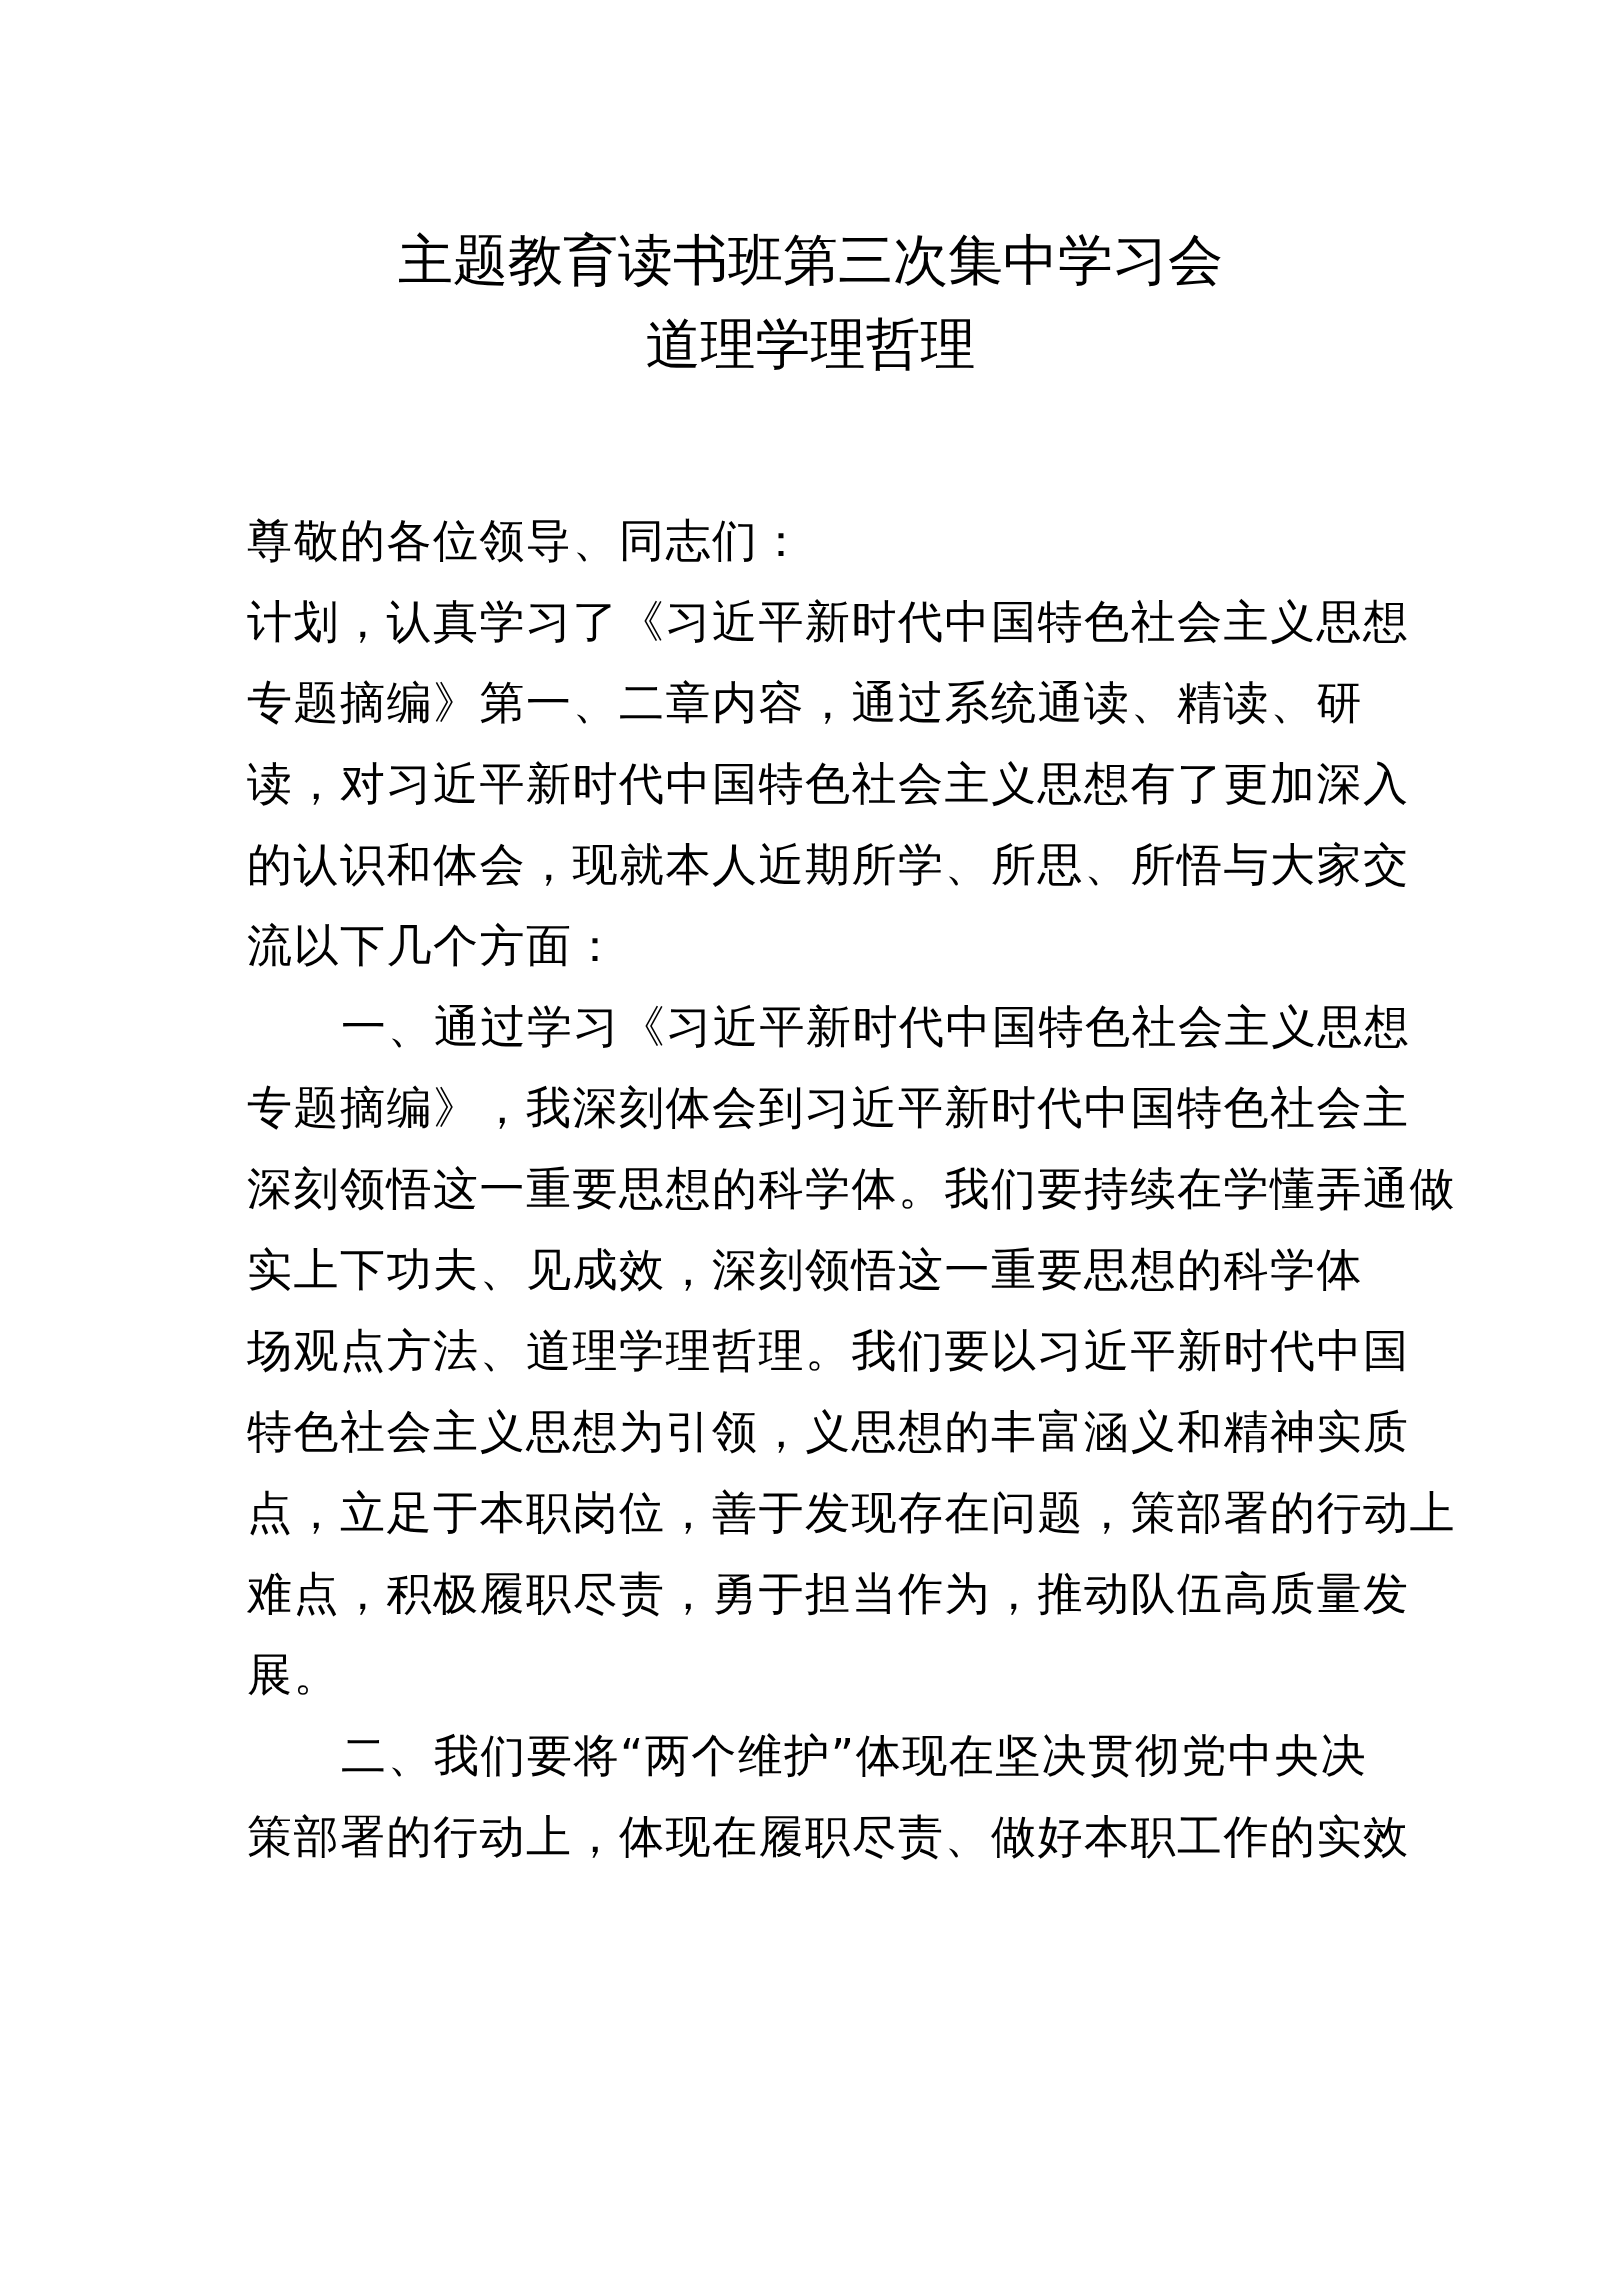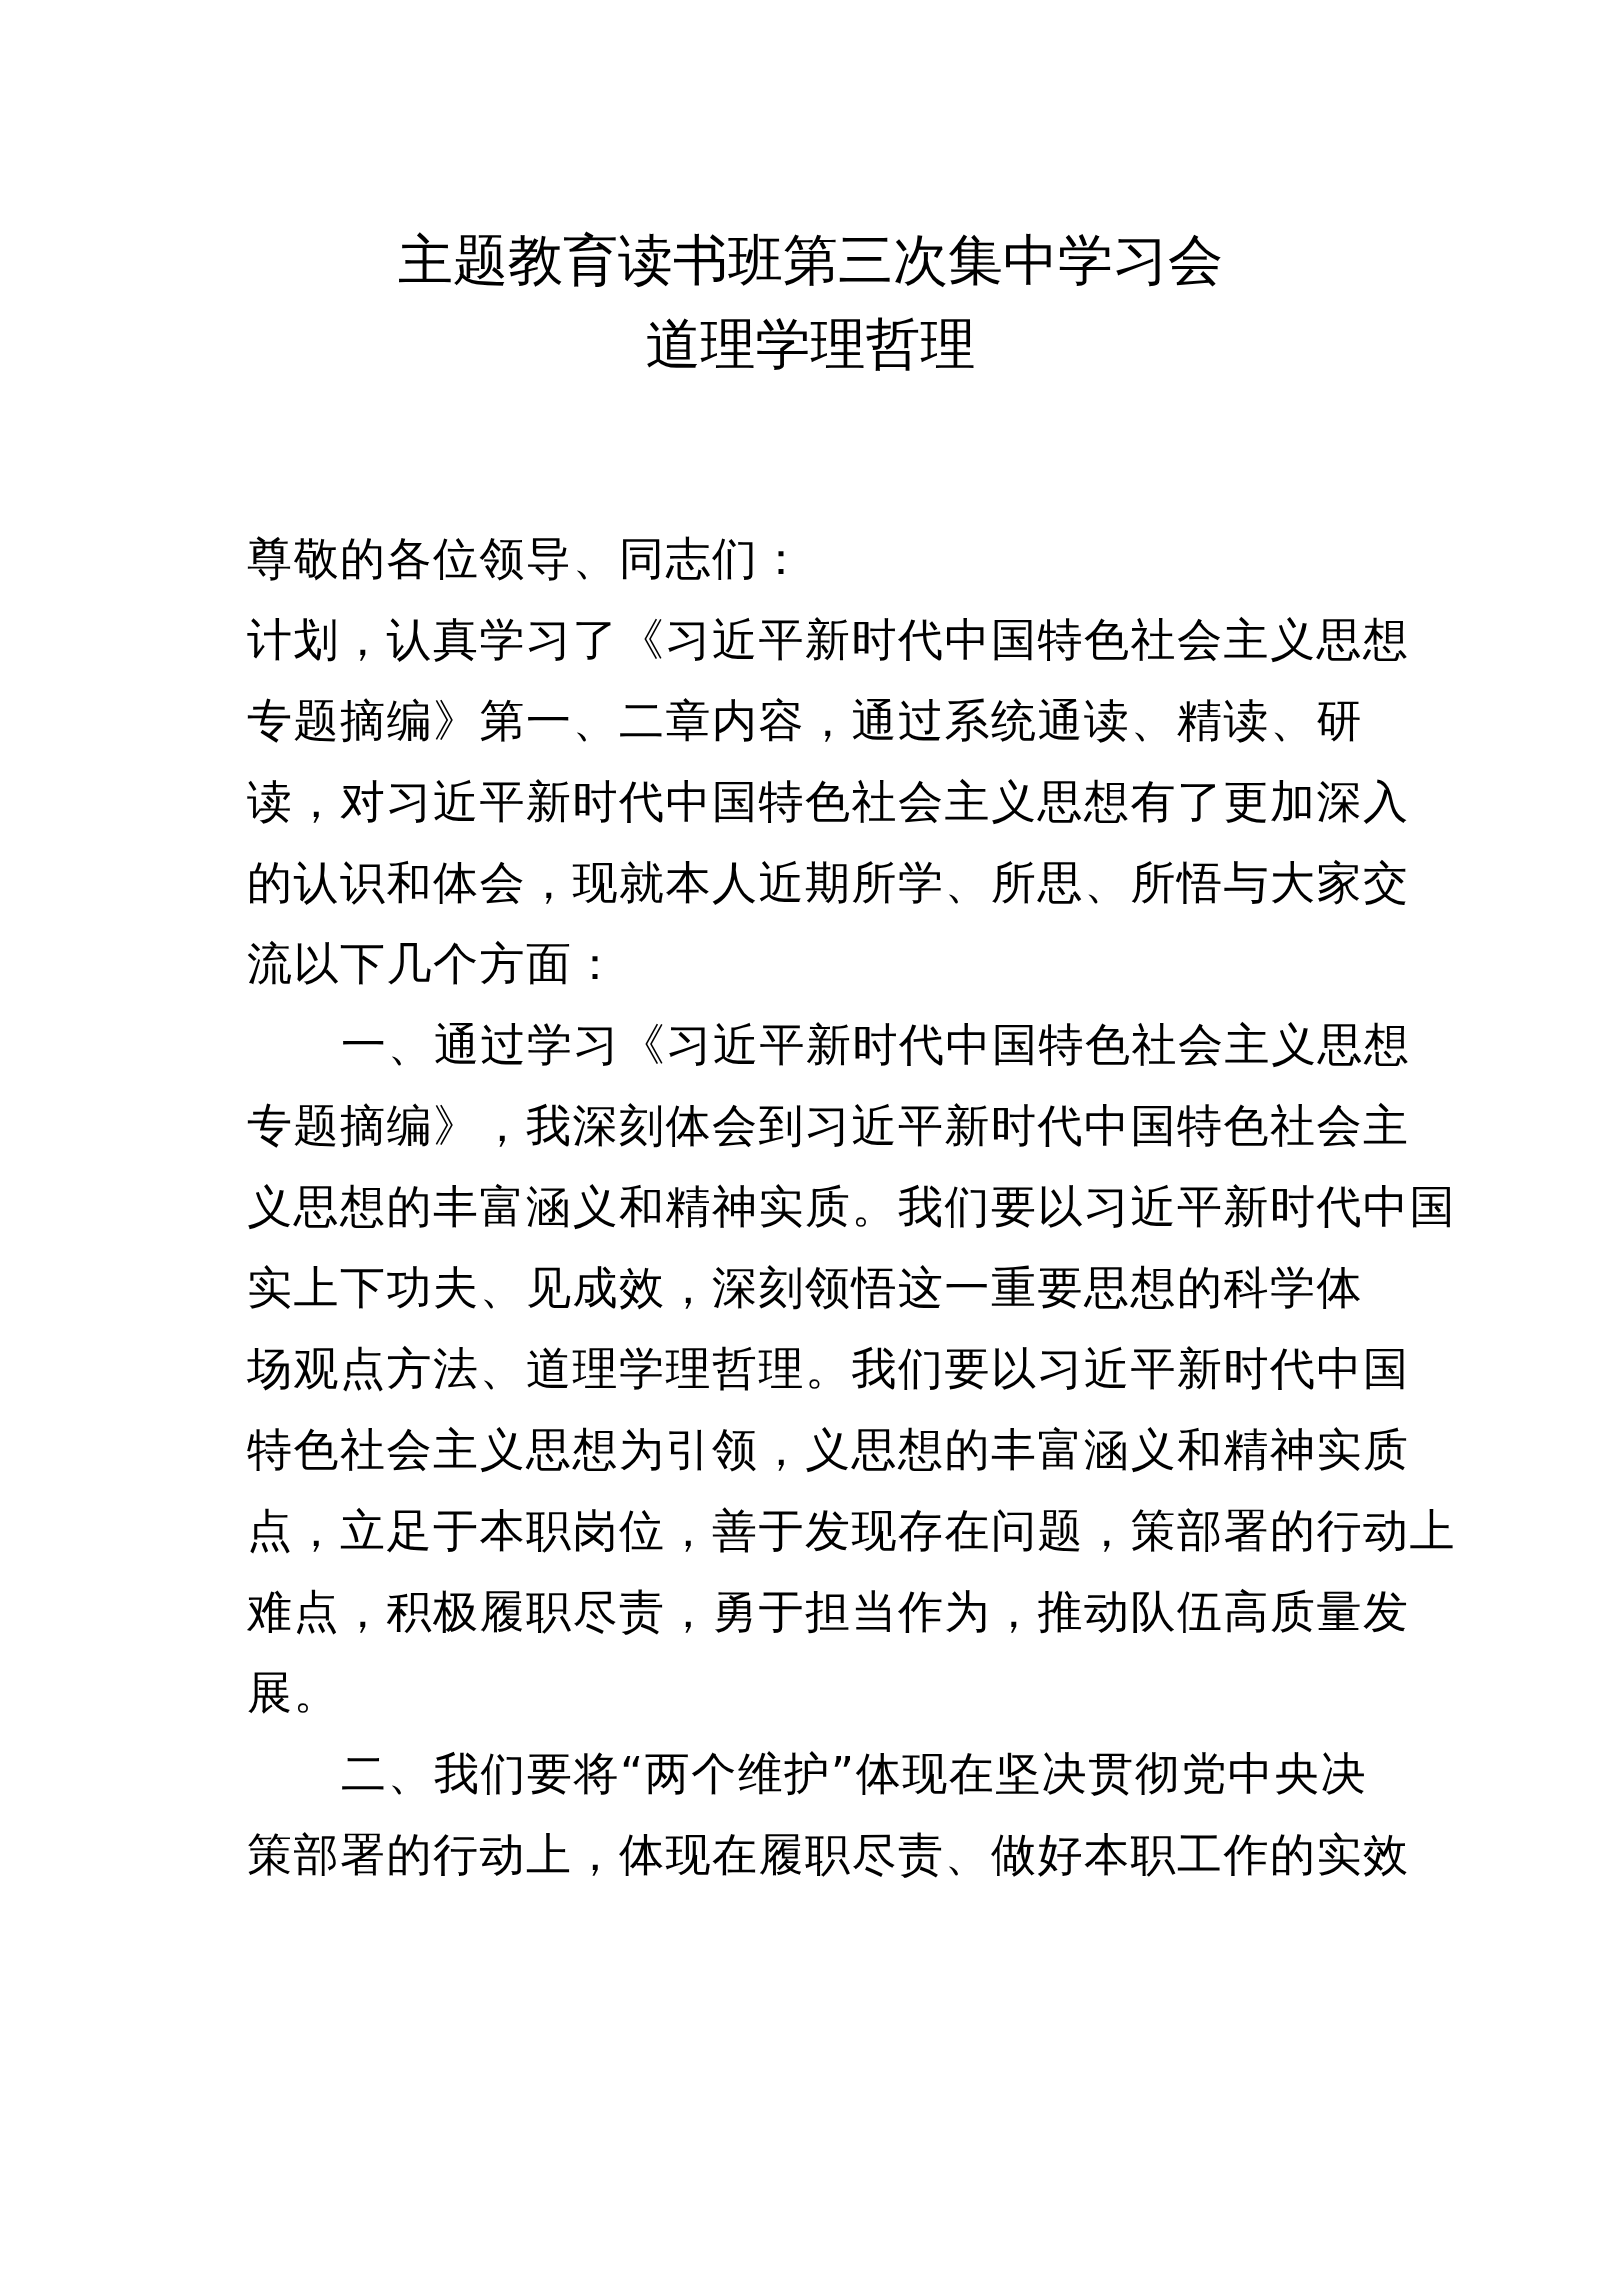--- a/index.html
+++ b/index.html
@@ -33,21 +33,21 @@
     display: block;
     font-size: 55px;
     line-height: 84px;
     height: 84px;
     white-space: nowrap;
     letter-spacing: 0px;
   }
   .body-block {
     position: absolute;
     left: 247px;
-    top: 518px;
+    top: 500px;
     width: 1147px;
   }
   .line {
     display: block;
     font-size: 45px;
     height: 81px;
     line-height: 81px;
     white-space: nowrap;
     letter-spacing: 1.5px;
   }
@@ -72,21 +72,21 @@
       <span class="line">计划，认真学习了《习近平新时代中国特色社会主义思想</span>
       <span class="line">专题摘编》第一、二章内容，通过系统通读、精读、研</span>
       <span class="line">读，对习近平新时代中国特色社会主义思想有了更加深入</span>
       <span class="line">的认识和体会，现就本人近期所学、所思、所悟与大家交</span>
       <span class="line">流以下几个方面：</span>
     </div>
 
     <div>
       <span class="line indent">一、通过学习《习近平新时代中国特色社会主义思想</span>
       <span class="line">专题摘编》，我深刻体会到习近平新时代中国特色社会主</span>
-      <span class="line">义思想的丰富涵义和精神实质。我们要以习近平新时代中国</span>
+      <span class="line">深刻领悟这一重要思想的科学体。我们要持续在学懂弄通做</span>
       <span class="line">实上下功夫、见成效，深刻领悟这一重要思想的科学体</span>
       <span class="line">场观点方法、道理学理哲理。我们要以习近平新时代中国</span>
       <span class="line">特色社会主义思想为引领，义思想的丰富涵义和精神实质</span>
       <span class="line">点，立足于本职岗位，善于发现存在问题，策部署的行动上</span>
       <span class="line">难点，积极履职尽责，勇于担当作为，推动队伍高质量发</span>
       <span class="line">展。</span>
     </div>
 
     <div>
       <span class="line indent">二、我们要将“两个维护”体现在坚决贯彻党中央决</span>

